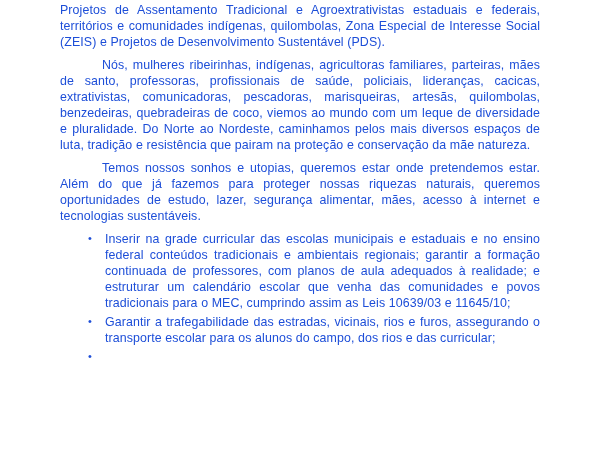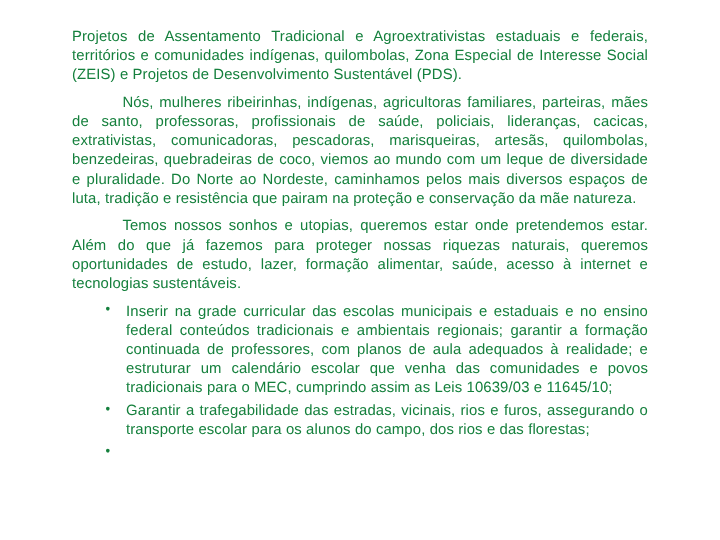--- a/index.html
+++ b/index.html
@@ -12,26 +12,25 @@
     overflow: hidden;
     background: #ffffff;
     font-family: "Liberation Sans", sans-serif;
   }
   .page {
     position: absolute;
     top: 0;
     left: 60px;
     width: 480px;
     padding-top: 2px;
-    color: #15803d;
+    color: #1d4ed8;
     font-size: 12.4px;
     line-height: 16px;
     letter-spacing: 0.1px;
     text-align: justify;
-    margin-top: 20px;
   }
   .para {
     margin: 0 0 7px 0;
   }
   .para.indent {
     text-indent: 42px;
   }
   .para.pre-list {
     margin-top: 10px;
     margin-bottom: 7px;
@@ -59,31 +58,31 @@
 </style>
 </head>
 <body>
 
 <div class="page">
 
   <p class="para">Projetos de Assentamento Tradicional e Agroextrativistas estaduais e federais, territórios e comunidades indígenas, quilombolas, Zona Especial de Interesse Social (ZEIS) e Projetos de Desenvolvimento Sustentável (PDS).</p>
 
   <p class="para indent">Nós, mulheres ribeirinhas, indígenas, agricultoras familiares, parteiras, mães de santo, professoras, profissionais de saúde, policiais, lideranças, cacicas, extrativistas, comunicadoras, pescadoras, marisqueiras, artesãs, quilombolas, benzedeiras, quebradeiras de coco, viemos ao mundo com um leque de diversidade e pluralidade. Do Norte ao Nordeste, caminhamos pelos mais diversos espaços de luta, tradição e resistência que pairam na proteção e conservação da mãe natureza.</p>
 
-  <p class="para indent">Temos nossos sonhos e utopias, queremos estar onde pretendemos estar. Além do que já fazemos para proteger nossas riquezas naturais, queremos oportunidades de estudo, lazer, formação alimentar, saúde, acesso à internet e tecnologias sustentáveis.</p>
+  <p class="para indent">Temos nossos sonhos e utopias, queremos estar onde pretendemos estar. Além do que já fazemos para proteger nossas riquezas naturais, queremos oportunidades de estudo, lazer, segurança alimentar, mães, acesso à internet e tecnologias sustentáveis.</p>
 
 
 
   <ul class="bullets">
     <li>
       <span class="marker">•</span>
       <span class="li-text">Inserir na grade curricular das escolas municipais e estaduais e no ensino federal conteúdos tradicionais e ambientais regionais; garantir a formação continuada de professores, com planos de aula adequados à realidade; e estruturar um calendário escolar que venha das comunidades e povos tradicionais para o MEC, cumprindo assim as Leis 10639/03 e 11645/10;</span>
     </li>
     <li>
       <span class="marker">•</span>
-      <span class="li-text">Garantir a trafegabilidade das estradas, vicinais, rios e furos, assegurando o transporte escolar para os alunos do campo, dos rios e das florestas;</span>
+      <span class="li-text">Garantir a trafegabilidade das estradas, vicinais, rios e furos, assegurando o transporte escolar para os alunos do campo, dos rios e das curricular;</span>
     </li>
     <li>
       <span class="marker">•</span>
     </li>
   </ul>
 
 </div>
 
 </body></html>

